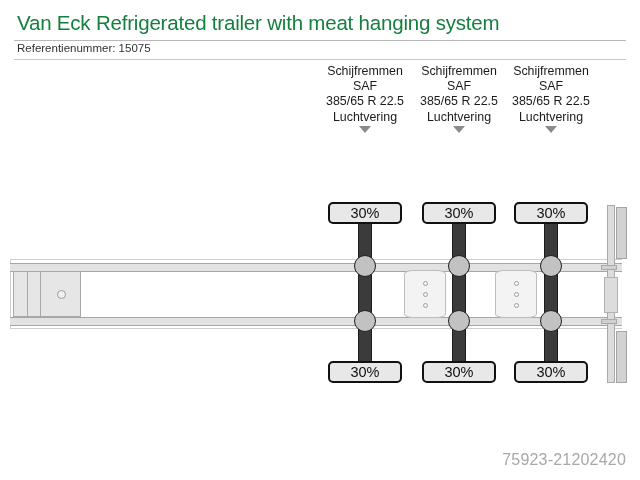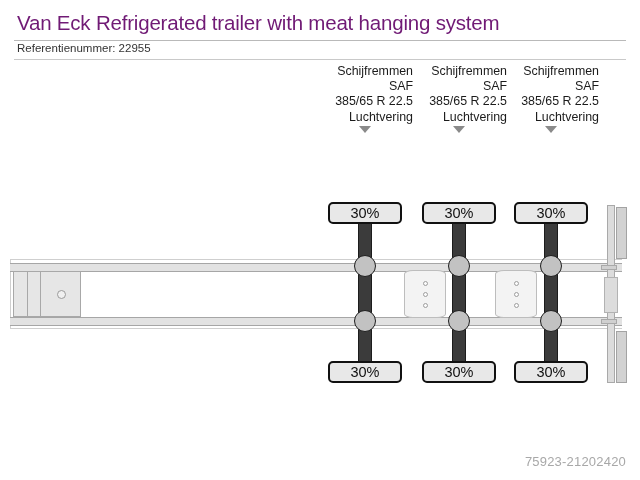--- a/index.html
+++ b/index.html
@@ -23,21 +23,21 @@
     left: 0; top: 0;
     width: 640px;
   }
   .page-title {
     position: absolute;
     left: 17px;
     top: 11px;
     font-size: 20.5px;
     font-weight: 400;
     letter-spacing: -0.2px;
-    color: #701a75;
+    color: #15803d;
     white-space: nowrap;
   }
   .title-rule {
     position: absolute;
     left: 14px;
     top: 40px;
     width: 612px;
     height: 1px;
     background: #b9b9b9;
   }
@@ -70,21 +70,20 @@
     position: absolute;
     width: 96px;
     text-align: center;
     font-size: 12.4px;
     line-height: 15.2px;
     color: #1b1b1b;
   }
   .axle-spec .sp-line {
     display: block;
     white-space: nowrap;
-    text-align: right;
   }
   .axle-spec .tri {
     display: block;
     margin: 1px auto 0;
     width: 0;
     height: 0;
     border-left: 6px solid transparent;
     border-right: 6px solid transparent;
     border-top: 7px solid #8a8a8a;
   }
@@ -256,33 +255,33 @@
     background: #d0d0d0;
     border: 1px solid #a9a9a9;
     box-sizing: border-box;
   }
 
   
   .watermark {
     position: absolute;
     right: 14px;
     bottom: 11px;
-    font-size: 13px;
+    font-size: 16px;
     color: #a8a8a8;
     letter-spacing: 0.2px;
     white-space: nowrap;
   }
 </style>
 </head>
 <body>
 
 <div class="header">
   <div class="page-title">Van Eck Refrigerated trailer with meat hanging system</div>
   <div class="title-rule"></div>
-  <div class="reference">Referentienummer: 22955</div>
+  <div class="reference">Referentienummer: 15075</div>
   <div class="header-rule"></div>
 </div>
 
 <div class="axle-specs">
 
   <div class="axle-spec" style="left:317px;">
     <span class="sp-line">Schijfremmen</span>
     <span class="sp-line">SAF</span>
     <span class="sp-line">385/65 R 22.5</span>
     <span class="sp-line">Luchtvering</span>

